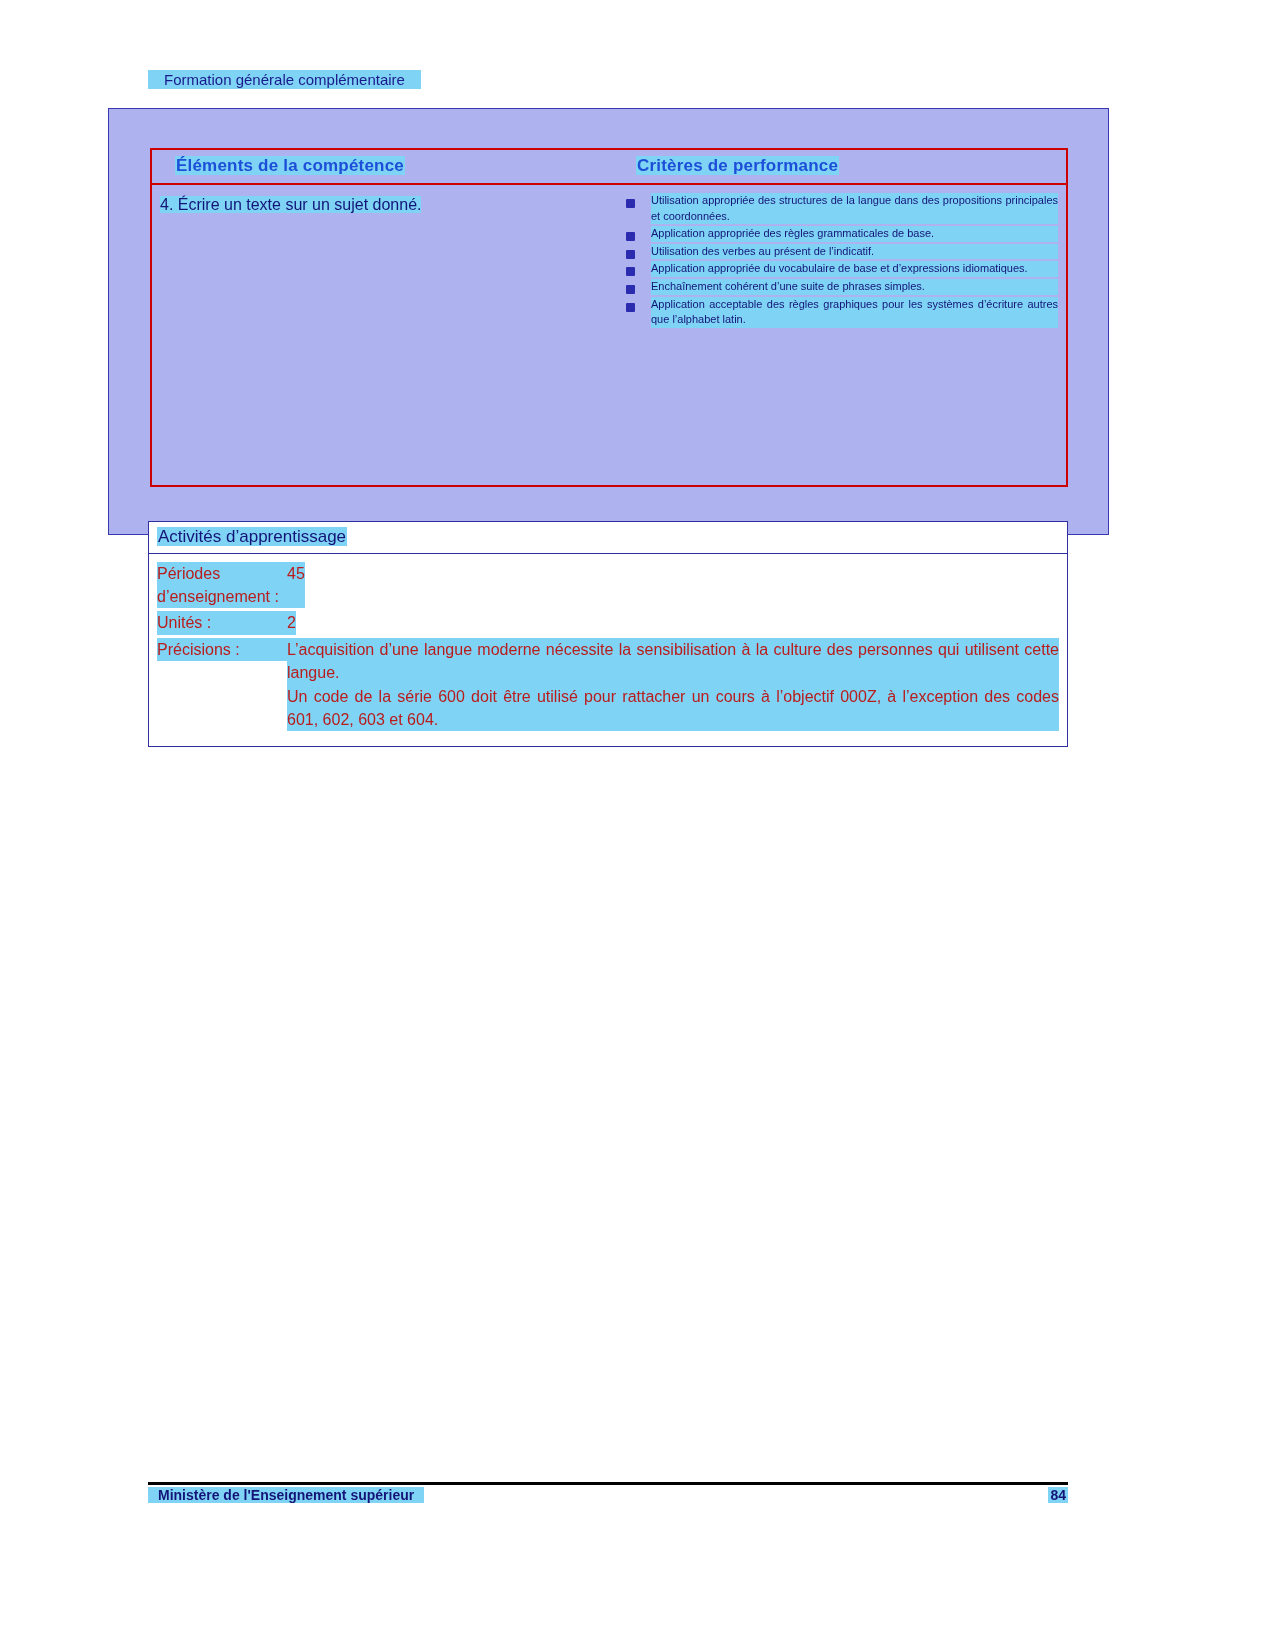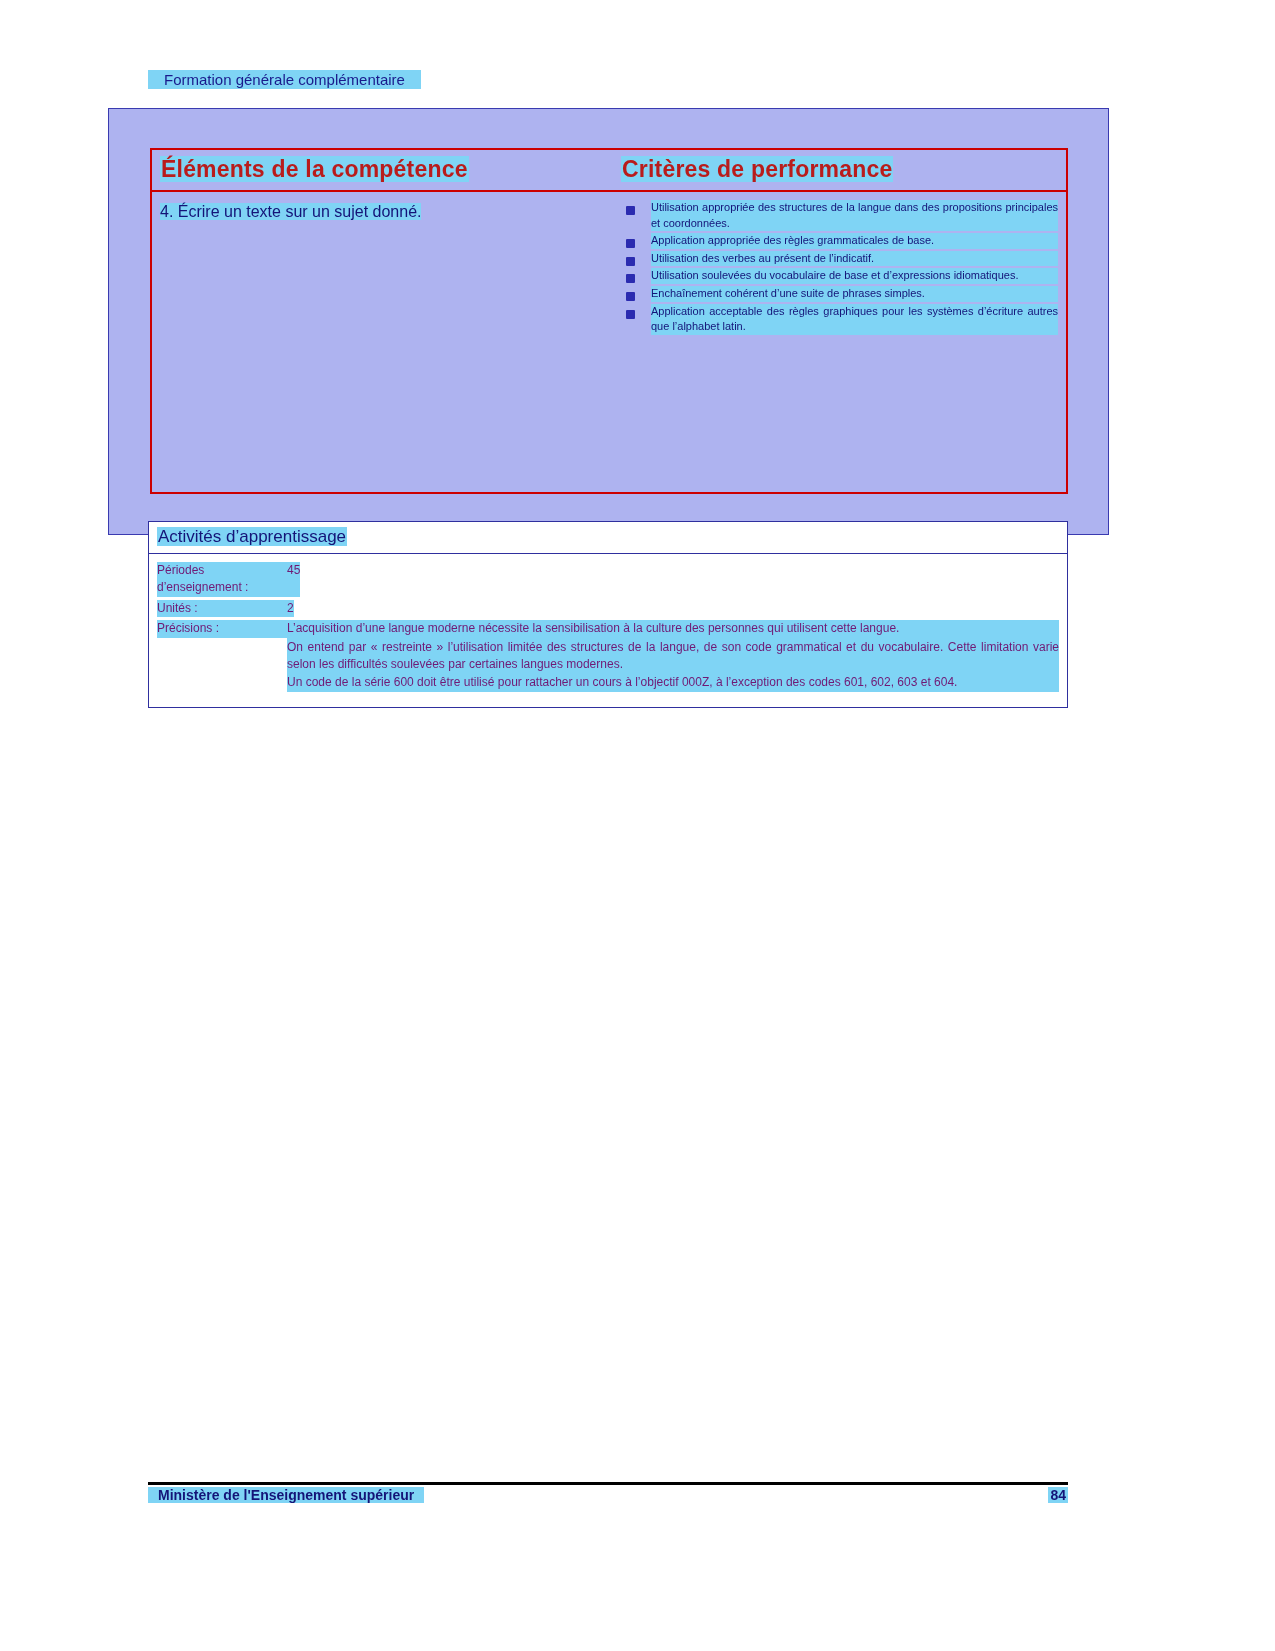--- a/index.html
+++ b/index.html
@@ -53,24 +53,24 @@
     width: 918px;
     border: 2px solid #cc0000;
     box-sizing: border-box;
     background: #aeb3f0;
   }
   .comp-head {
     display: flex;
     border-bottom: 2px solid #cc0000;
   }
   .comp-head .cell {
-    padding: 6px 8px 7px 8px;
+    padding: 6px 8px 7px 23px;
     font-weight: bold;
-    font-size: 23px;
-    color: #b91c1c;
+    font-size: 17px;
+    color: #1d4ed8;
     letter-spacing: .2px;
   }
   .comp-head .cell span.hl {
     background: #7fd4f5;
     padding: 0 1px;
   }
   .col-left { width: 463px; box-sizing: border-box; }
   .col-right { width: 455px; box-sizing: border-box; }
 
   .comp-body {
@@ -134,22 +134,22 @@
     font-size: 17px;
     color: #141478;
   }
   .act-head span.hl { background: #7fd4f5; padding: 0 1px; }
   .act-body {
     padding: 8px 8px 12px 8px;
   }
   .row {
     display: flex;
     margin-bottom: 3px;
-    font-size: 12px;
-    color: #701a75;
+    font-size: 16px;
+    color: #b91c1c;
     line-height: 1.45;
   }
   .row .label {
     width: 130px;
     flex: 0 0 130px;
     background: #7fd4f5;
     align-self: flex-start;
   }
   .row .value {
     background: #7fd4f5;
@@ -217,21 +217,21 @@
           <li>
             <span class="bullet"></span>
             <span class="txt">Application appropriée des règles grammaticales de base.</span>
           </li>
           <li>
             <span class="bullet"></span>
             <span class="txt">Utilisation des verbes au présent de l’indicatif.</span>
           </li>
           <li>
             <span class="bullet"></span>
-            <span class="txt">Utilisation soulevées du vocabulaire de base et d’expressions idiomatiques.</span>
+            <span class="txt">Application appropriée du vocabulaire de base et d’expressions idiomatiques.</span>
           </li>
           <li>
             <span class="bullet"></span>
             <span class="txt">Enchaînement cohérent d’une suite de phrases simples.</span>
           </li>
           <li>
             <span class="bullet"></span>
             <span class="txt">Application acceptable des règles graphiques pour les systèmes d’écriture autres que l’alphabet latin.</span>
           </li>
         </ul>
@@ -249,21 +249,20 @@
         <span class="value">45</span>
       </div>
       <div class="row">
         <span class="label">Unités :</span>
         <span class="value">2</span>
       </div>
       <div class="row prec">
         <span class="label">Précisions :</span>
         <div class="value">
           <p>L’acquisition d’une langue moderne nécessite la sensibilisation à la culture des personnes qui utilisent cette langue.</p>
-          <p>On entend par « restreinte » l’utilisation limitée des structures de la langue, de son code grammatical et du vocabulaire. Cette limitation varie selon les difficultés soulevées par certaines langues modernes.</p>
           <p>Un code de la série 600 doit être utilisé pour rattacher un cours à l’objectif 000Z, à l’exception des codes 601, 602, 603 et 604.</p>
         </div>
       </div>
     </div>
   </div>
 
   <div class="footer-rule"></div>
   <div class="footer">
     <span class="ftxt">Ministère de l'Enseignement supérieur</span>
     <span class="fpage">84</span>

